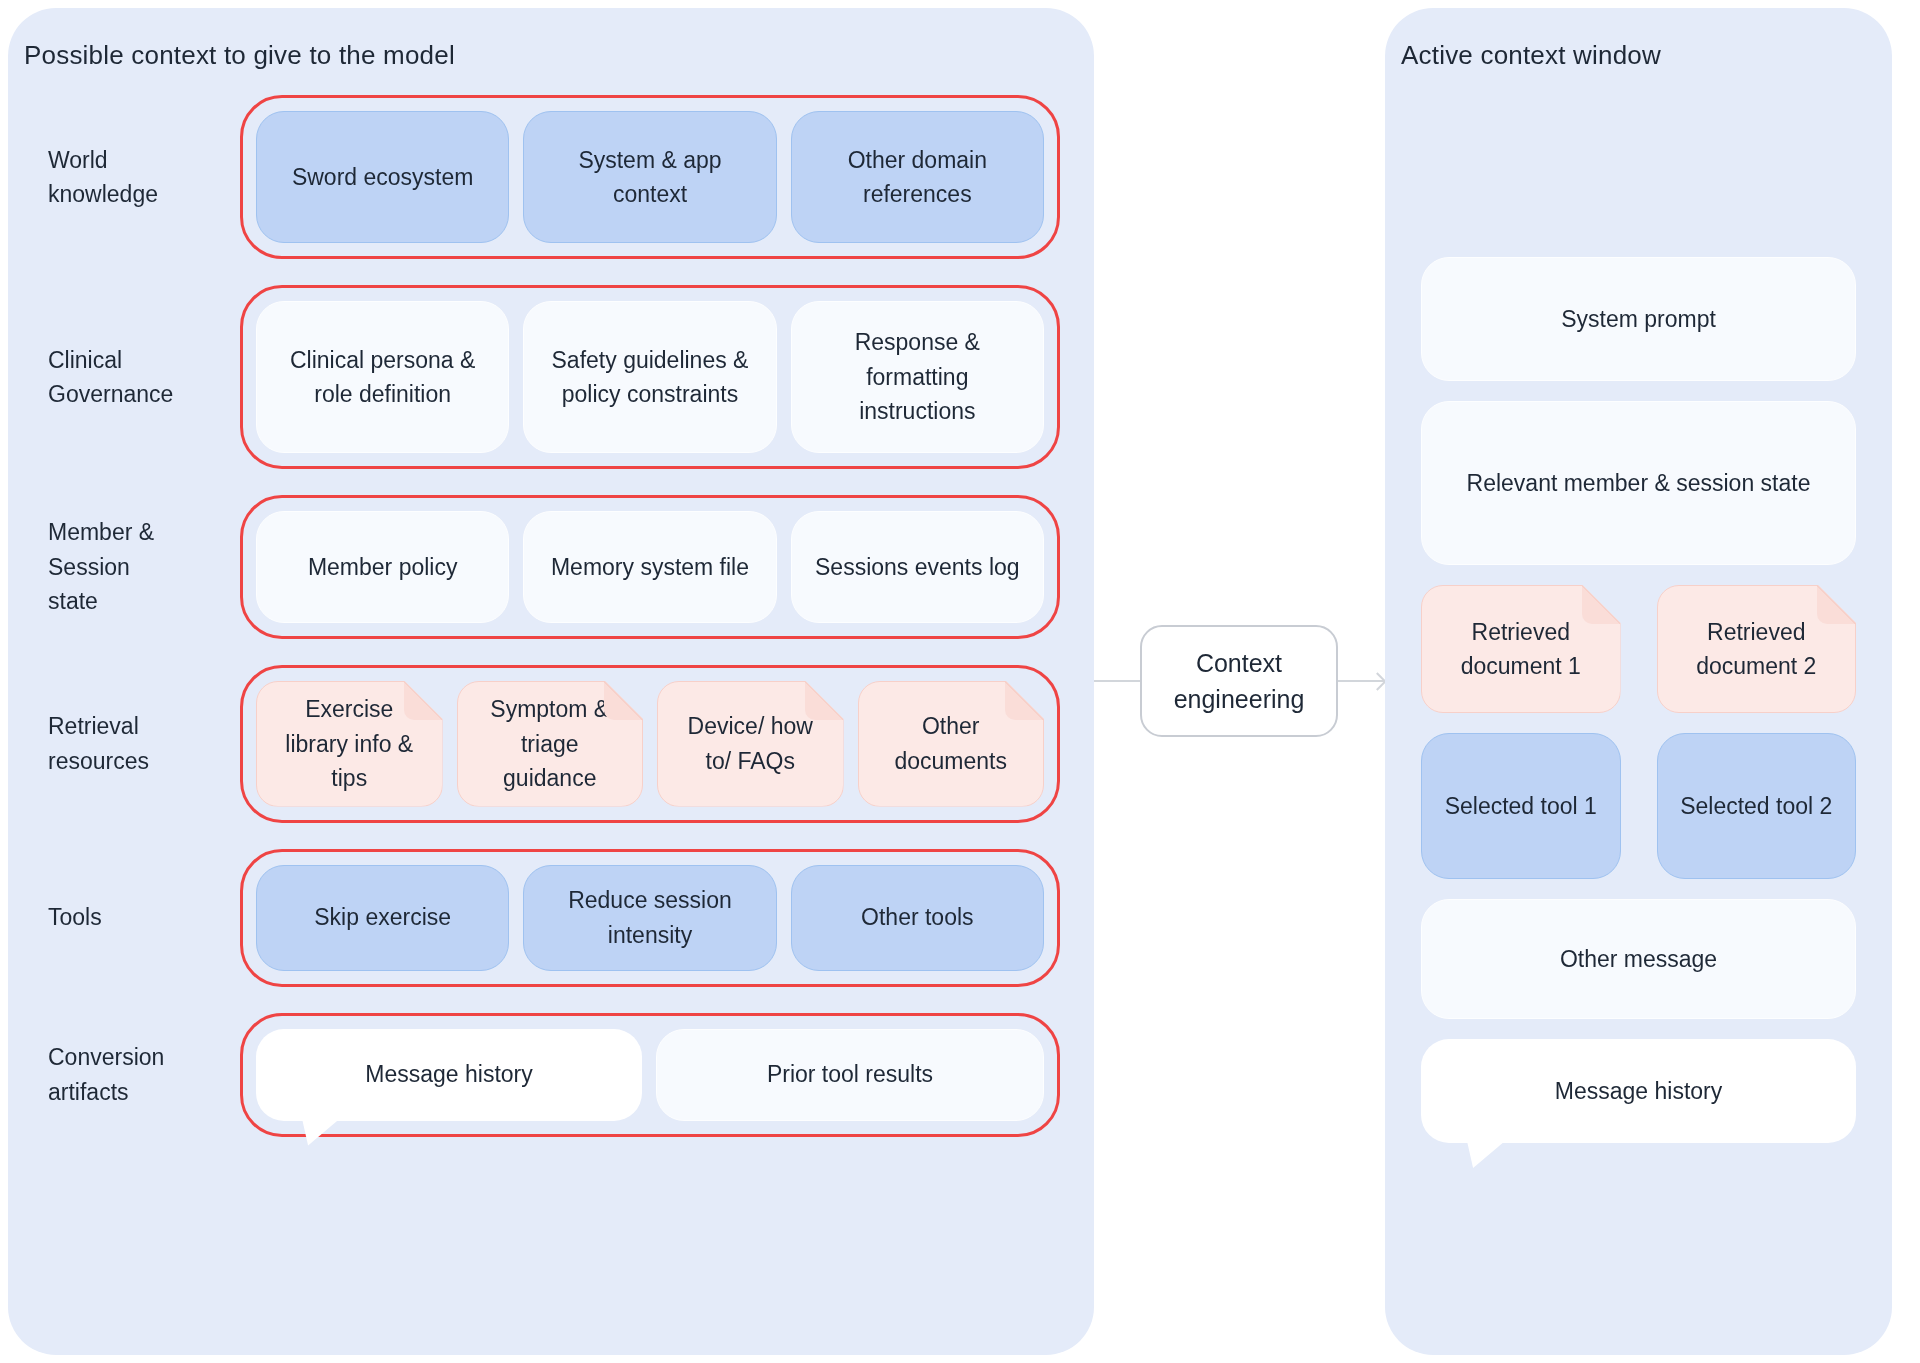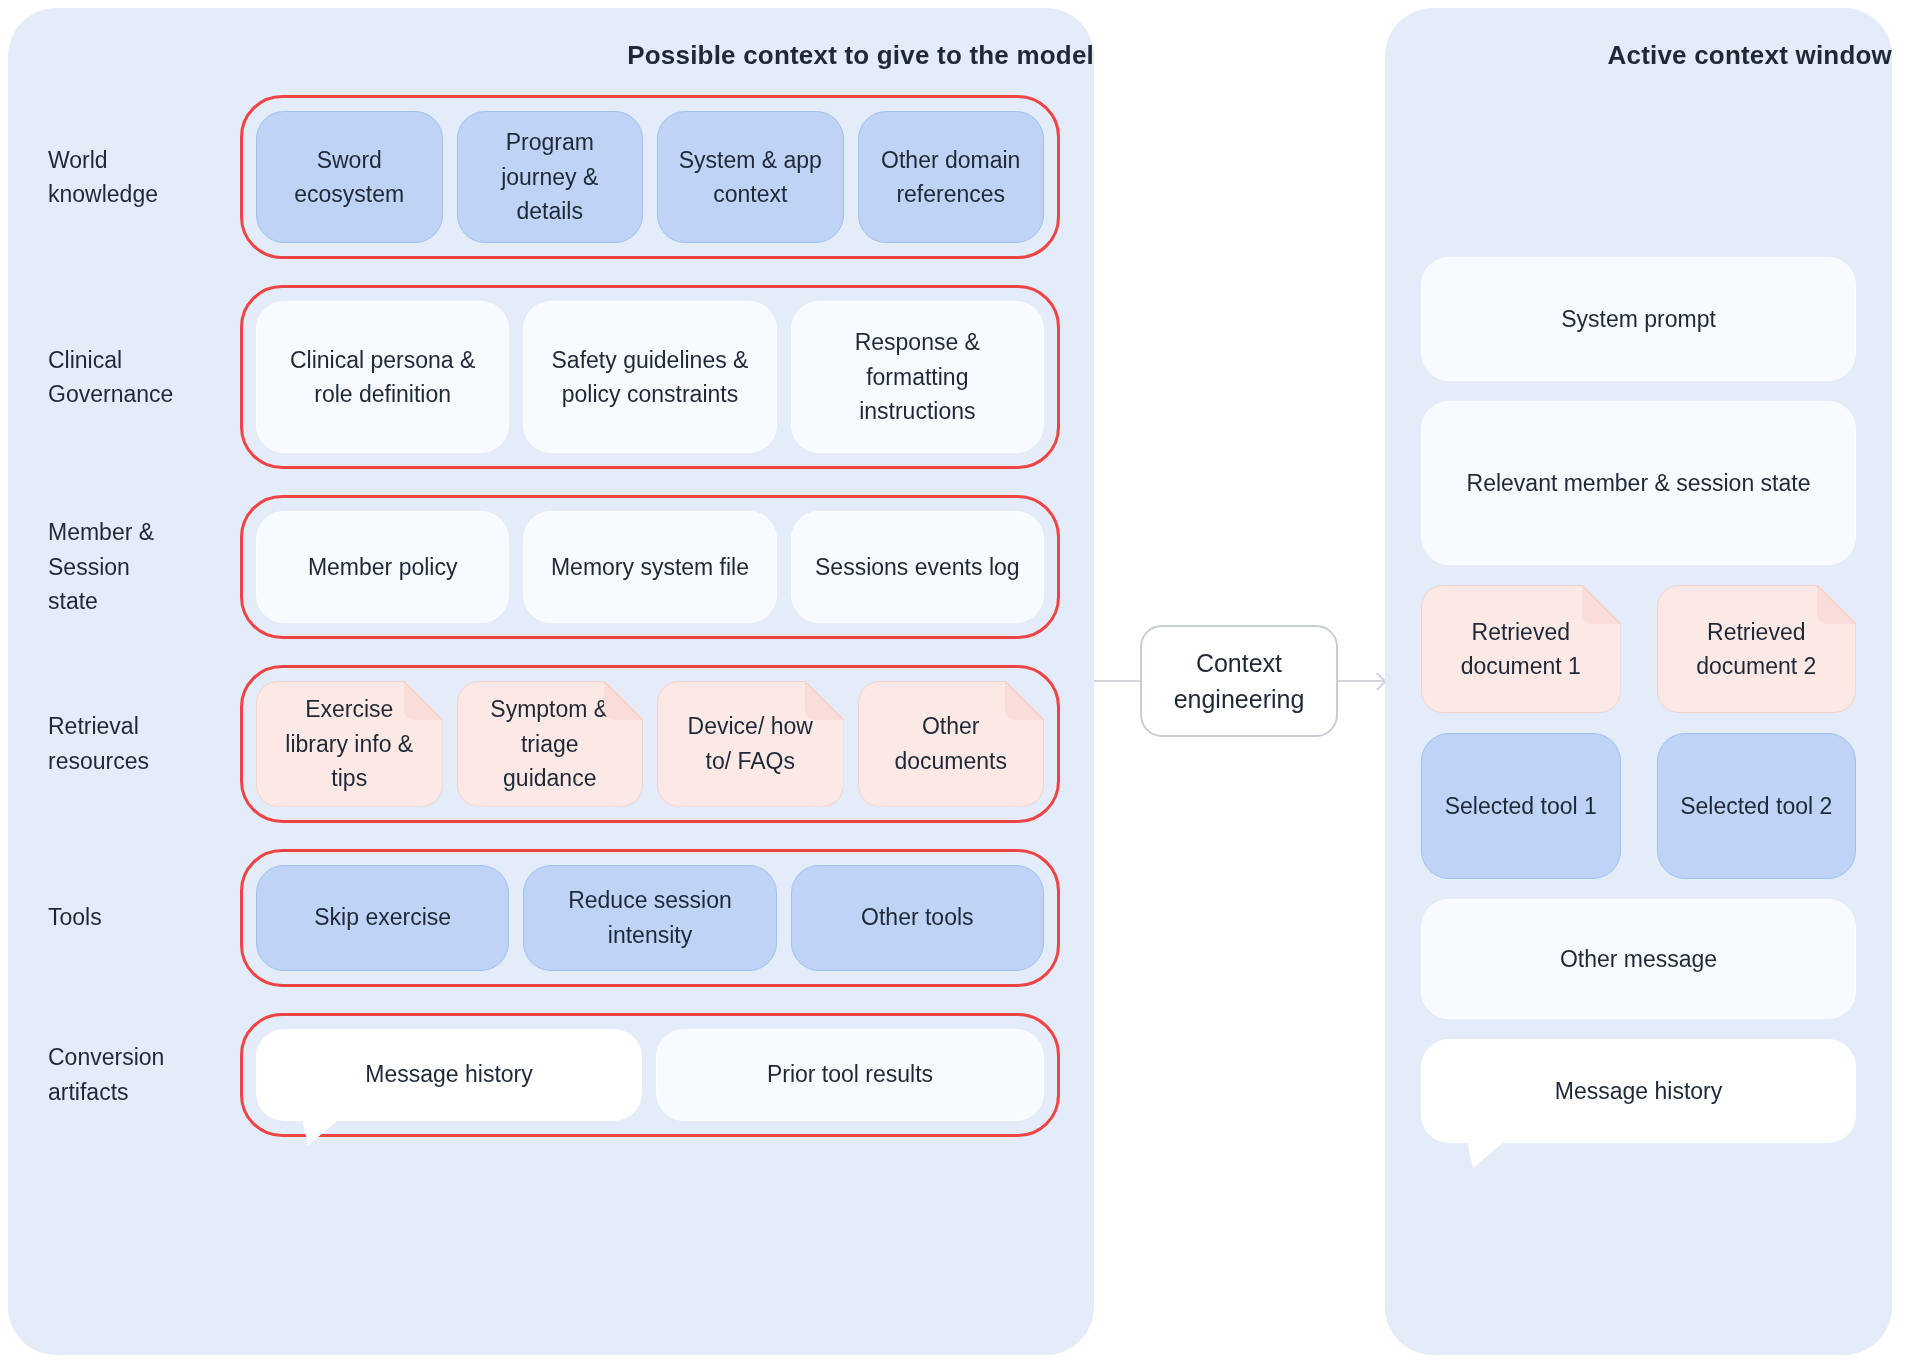--- a/index.html
+++ b/index.html
@@ -9,21 +9,21 @@
     --conn-b:#C8CCD3; --conn-line:#D2D6DB;
   }
   *{margin:0;padding:0;box-sizing:border-box;}
   html,body{background:#fff;}
   body{font-family:"Liberation Sans", sans-serif; color:var(--ink);}
   .canvas{position:relative;width:1920px;height:1363px;background:#fff;overflow:hidden;}
 
   .panel{position:absolute;top:8px;height:1347px;background:var(--panel-bg);border-radius:48px;}
   .panel.left{left:8px;width:1086px;}
   .panel.right{left:1385px;width:507px;}
-  .panel-title{font-size:26px;font-weight:bold;text-align:right;margin-top:32px;letter-spacing:.2px;}
+  .panel-title{font-size:26px;font-weight:normal;text-align:left;margin-top:32px;letter-spacing:.2px;margin-left:16px;}
 
   
   .rows{display:flex;flex-direction:column;gap:26px;padding:24px 34px 12px 40px;}
   .row{display:flex;align-items:center;}
   .row-label{width:192px;flex:none;font-size:23px;line-height:1.5;}
   .row-label span{display:inline-block;max-width:118px;}
   .group{flex:1;border:3px solid #ef4444;border-radius:42px;padding:13px;display:flex;gap:14px;align-items:stretch;}
 
   .chip{flex:1;display:flex;align-items:center;justify-content:center;text-align:center;
         font-size:23px;line-height:1.5;padding:10px 18px;border-radius:28px;position:relative;}
@@ -72,23 +72,20 @@
   <section class="panel left">
     <h2 class="panel-title">Possible context to give to the model</h2>
     <div class="rows" id="left-rows">
         <div class="row">
           <div class="row-label"><span>World knowledge</span></div>
           <div class="group g0">
             <div class="chip blue">
               <span>Sword ecosystem</span>
             </div>
             <div class="chip blue">
-              <span>Program journey &amp; details</span>
-            </div>
-            <div class="chip blue">
               <span>System &amp; app context</span>
             </div>
             <div class="chip blue">
               <span>Other domain references</span>
             </div>
           </div>
         </div>
         <div class="row">
           <div class="row-label"><span>Clinical Governance</span></div>
           <div class="group g1">

